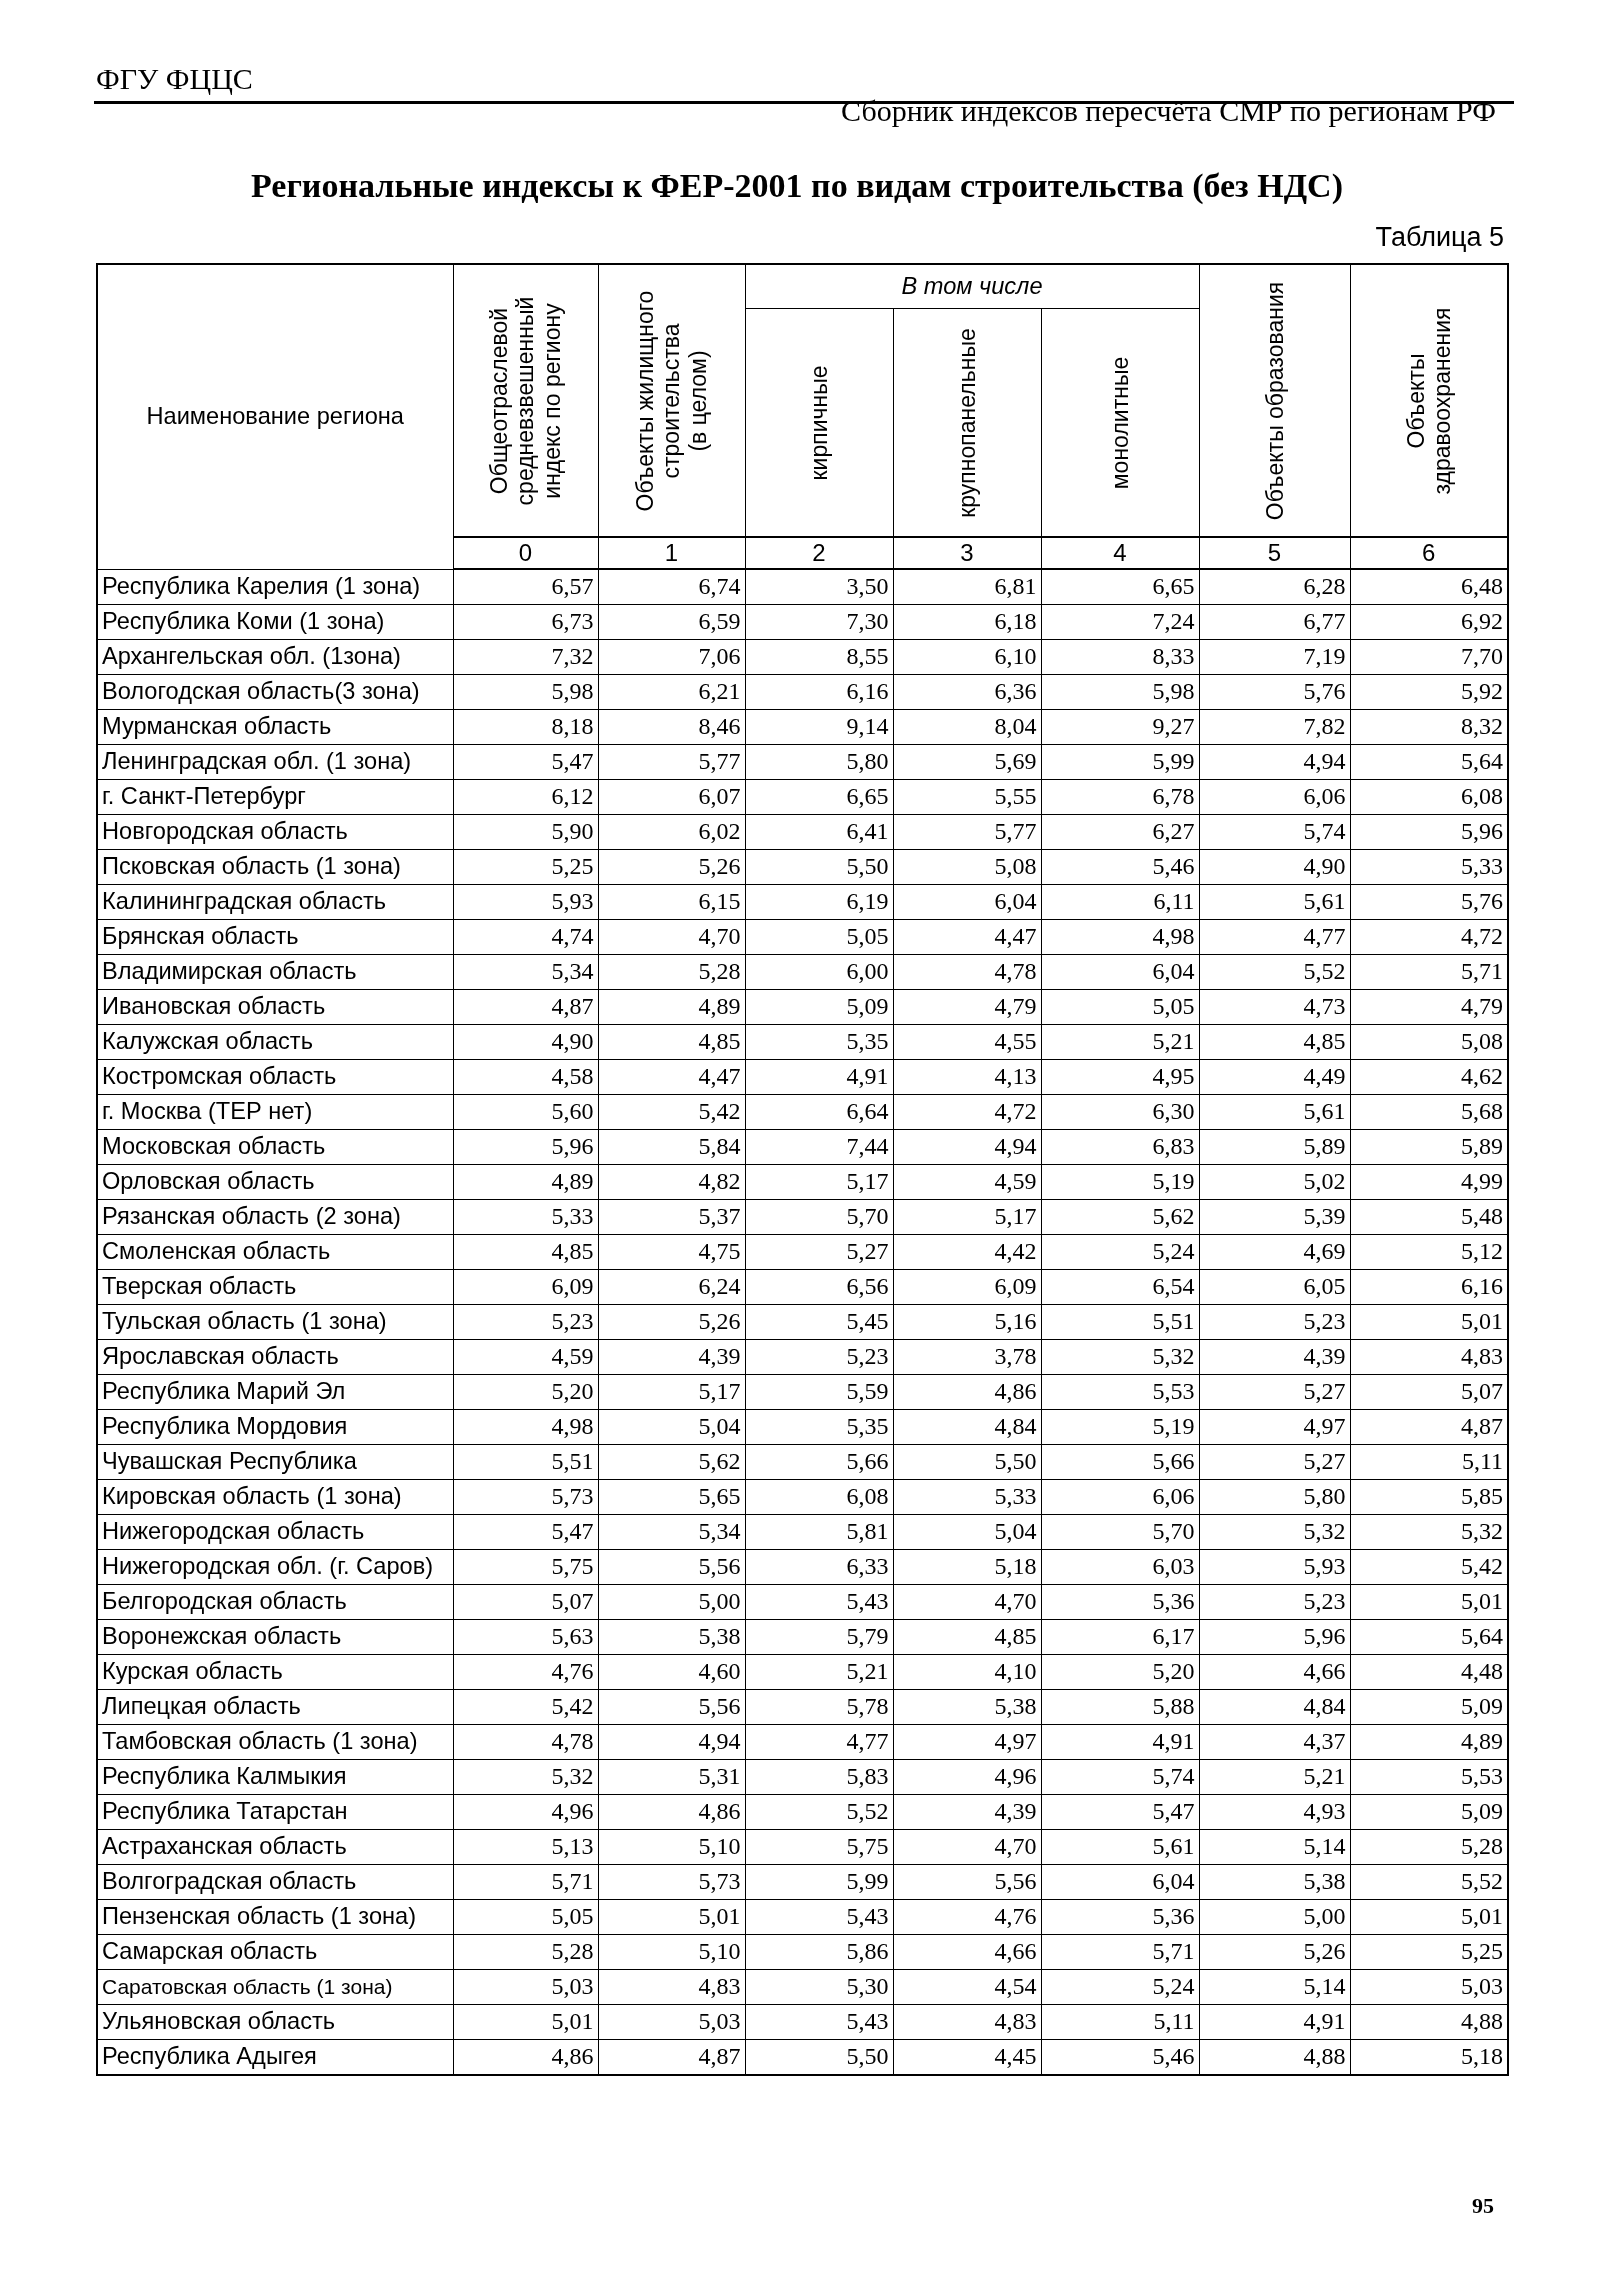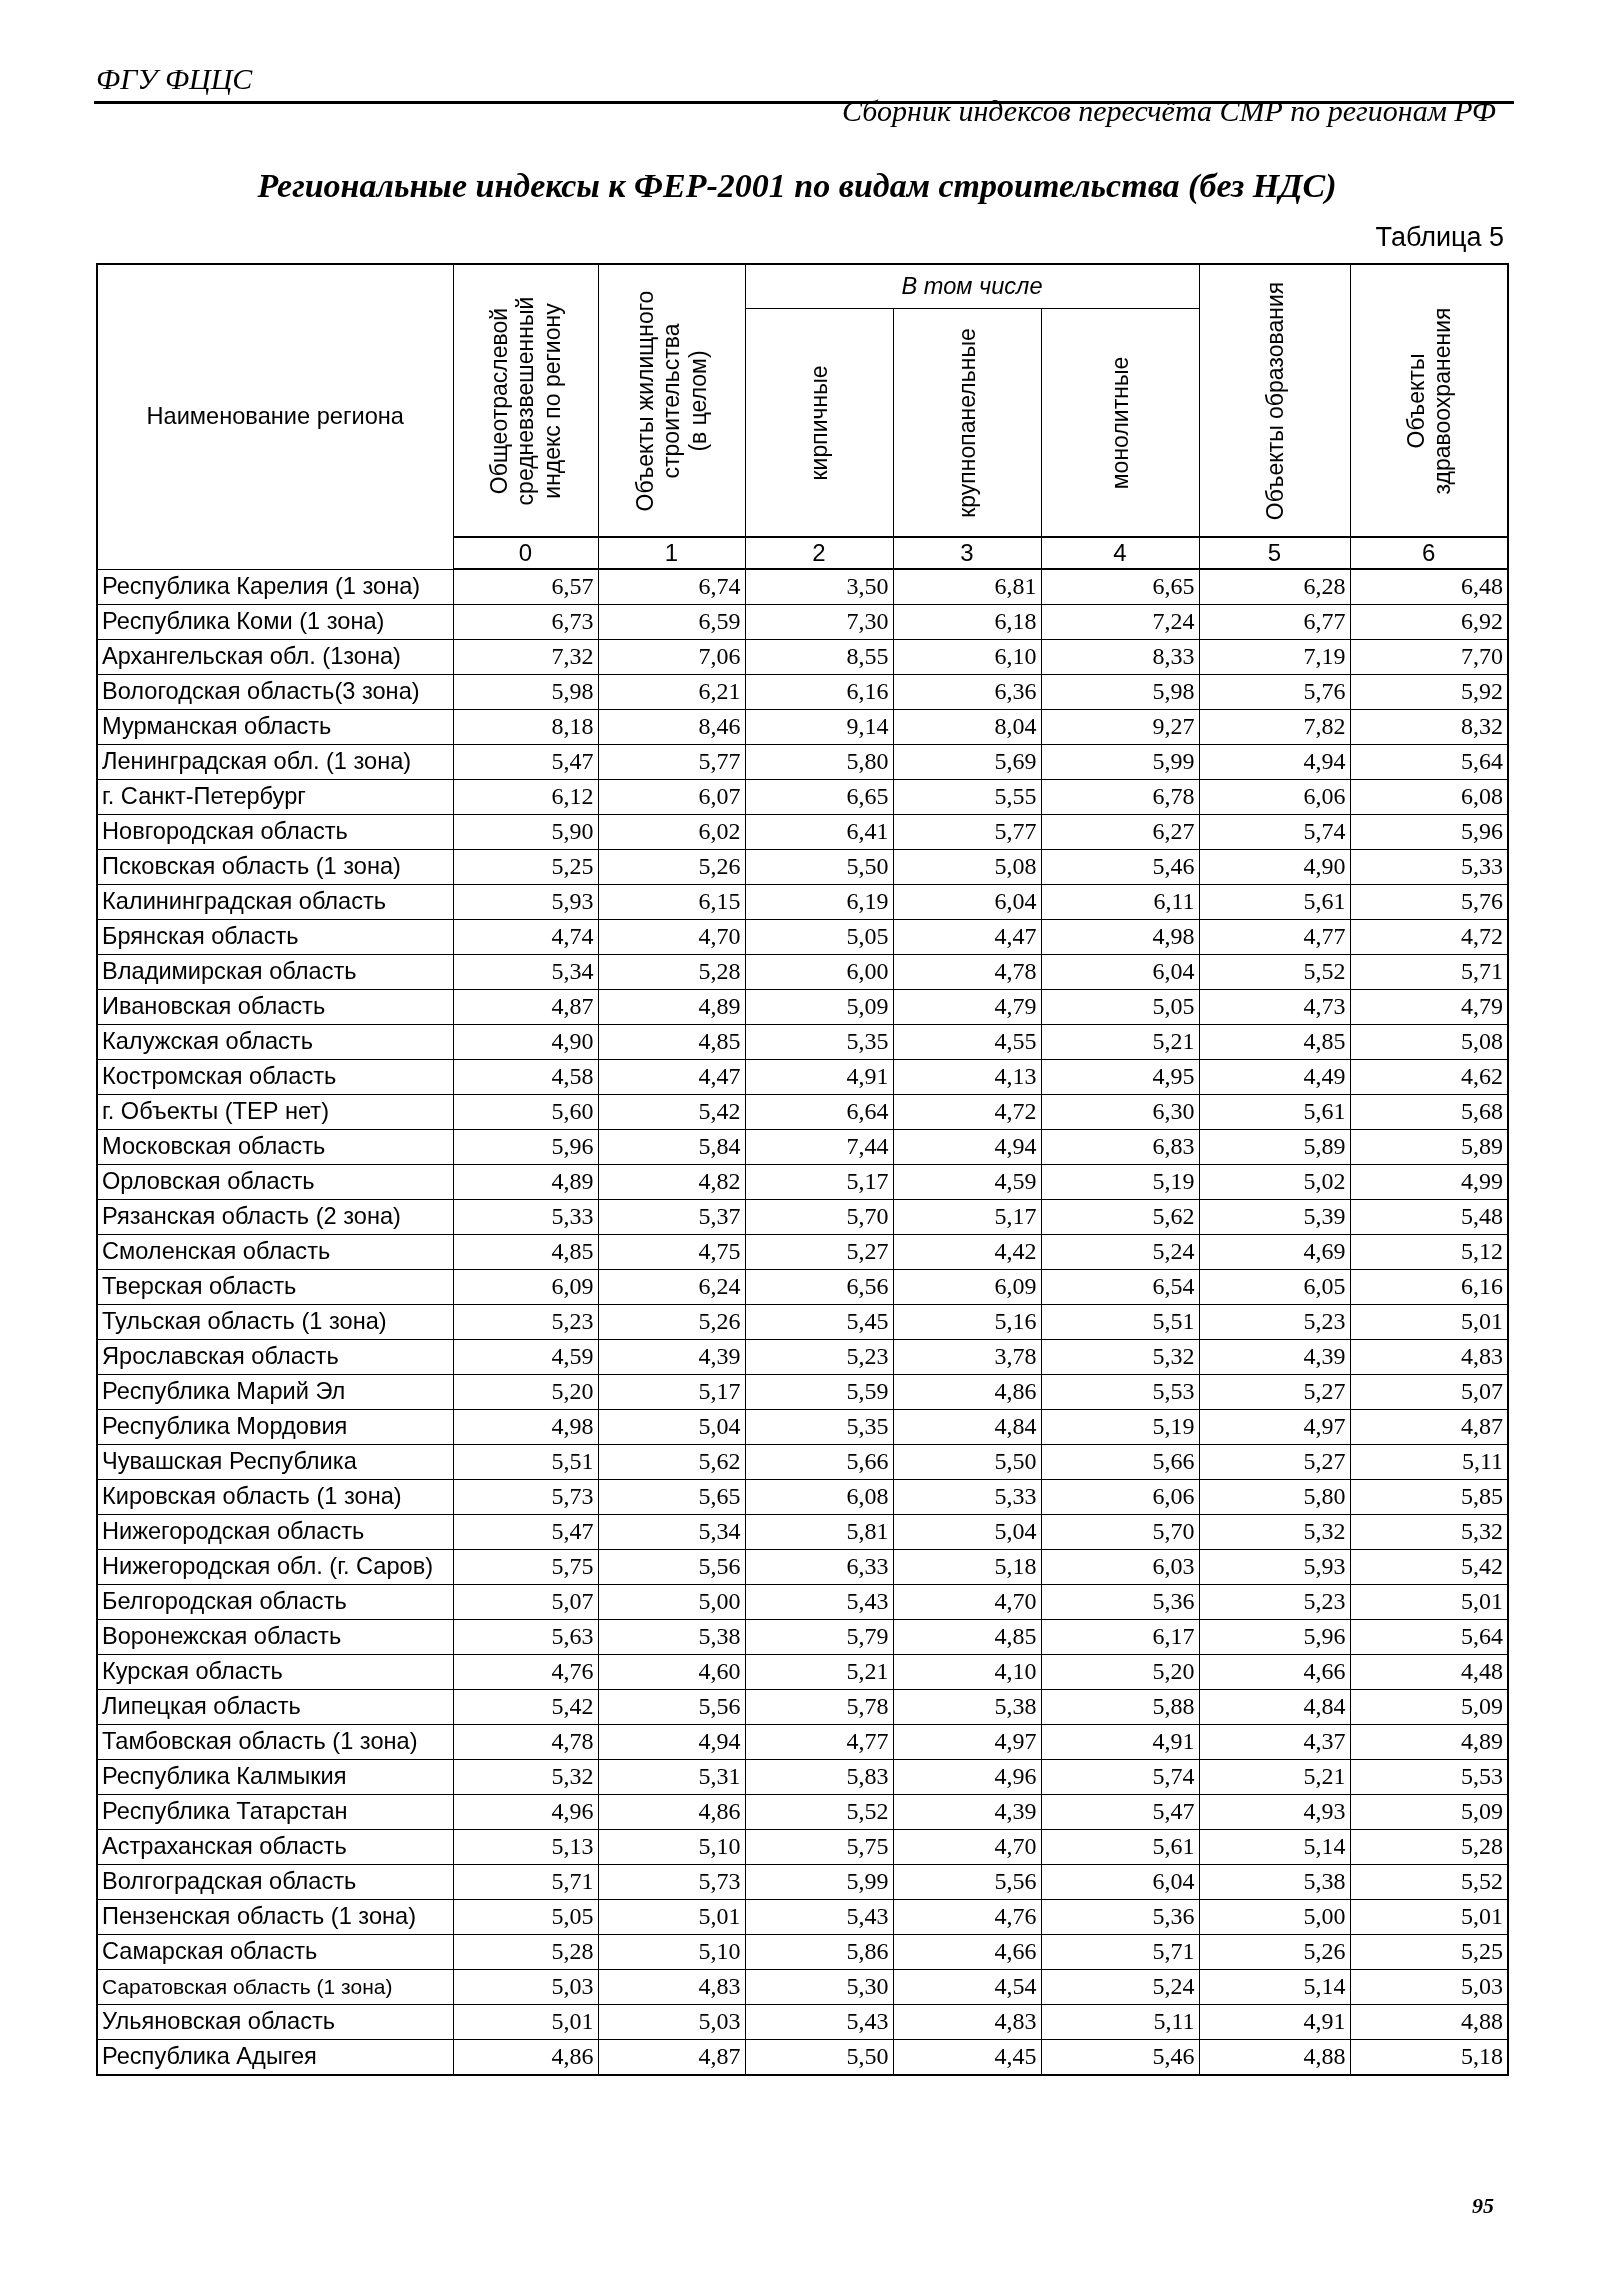--- a/index.html
+++ b/index.html
@@ -1,17 +1,17 @@
 <!DOCTYPE html>
 <html style="font-size:10.8px"><head>
 <meta charset="utf-8">
 <style>
   html, body { margin:0; padding:0; background:#ffffff; }
   body { width:1610px; height:2295px; position:relative; overflow:hidden; color:#000; }
-  .serif { font-family: "Liberation Serif", "DejaVu Serif", serif; font-style: italic; }
+  .serif { font-family: "Liberation Serif", "DejaVu Serif", serif; }
   .sans { font-family: "Liberation Sans", "DejaVu Sans", sans-serif; }
 
   #hdr-left { position:absolute; left:96px; top:62px; font-size:30px; }
   #hdr-right { position:absolute; right:114px; top:62px; font-size:30px;margin-top:32px; }
   #hdr-rule { position:absolute; left:94px; top:101px; width:1420px; height:2.7px; background:#000; }
 
   #doc-title { position:absolute; left:0; width:1594px; top:167px; text-align:center; font-size:34px; font-weight:bold; }
   #table-label { position:absolute; right:106px; top:222px; font-size:27px; font-weight:normal; }
 
   #tbl { position:absolute; left:96px; top:263px; border-collapse:collapse; table-layout:fixed; border:2.7px solid #000; }
@@ -240,21 +240,21 @@
         <td class="c-name">Костромская область</td>
         <td class="c-val">4,58</td>
         <td class="c-val">4,47</td>
         <td class="c-val">4,91</td>
         <td class="c-val">4,13</td>
         <td class="c-val">4,95</td>
         <td class="c-val">4,49</td>
         <td class="c-val">4,62</td>
       </tr>
       <tr class="data-row">
-        <td class="c-name">г. Объекты (ТЕР нет)</td>
+        <td class="c-name">г. Москва (ТЕР нет)</td>
         <td class="c-val">5,60</td>
         <td class="c-val">5,42</td>
         <td class="c-val">6,64</td>
         <td class="c-val">4,72</td>
         <td class="c-val">6,30</td>
         <td class="c-val">5,61</td>
         <td class="c-val">5,68</td>
       </tr>
       <tr class="data-row">
         <td class="c-name">Московская  область</td>

